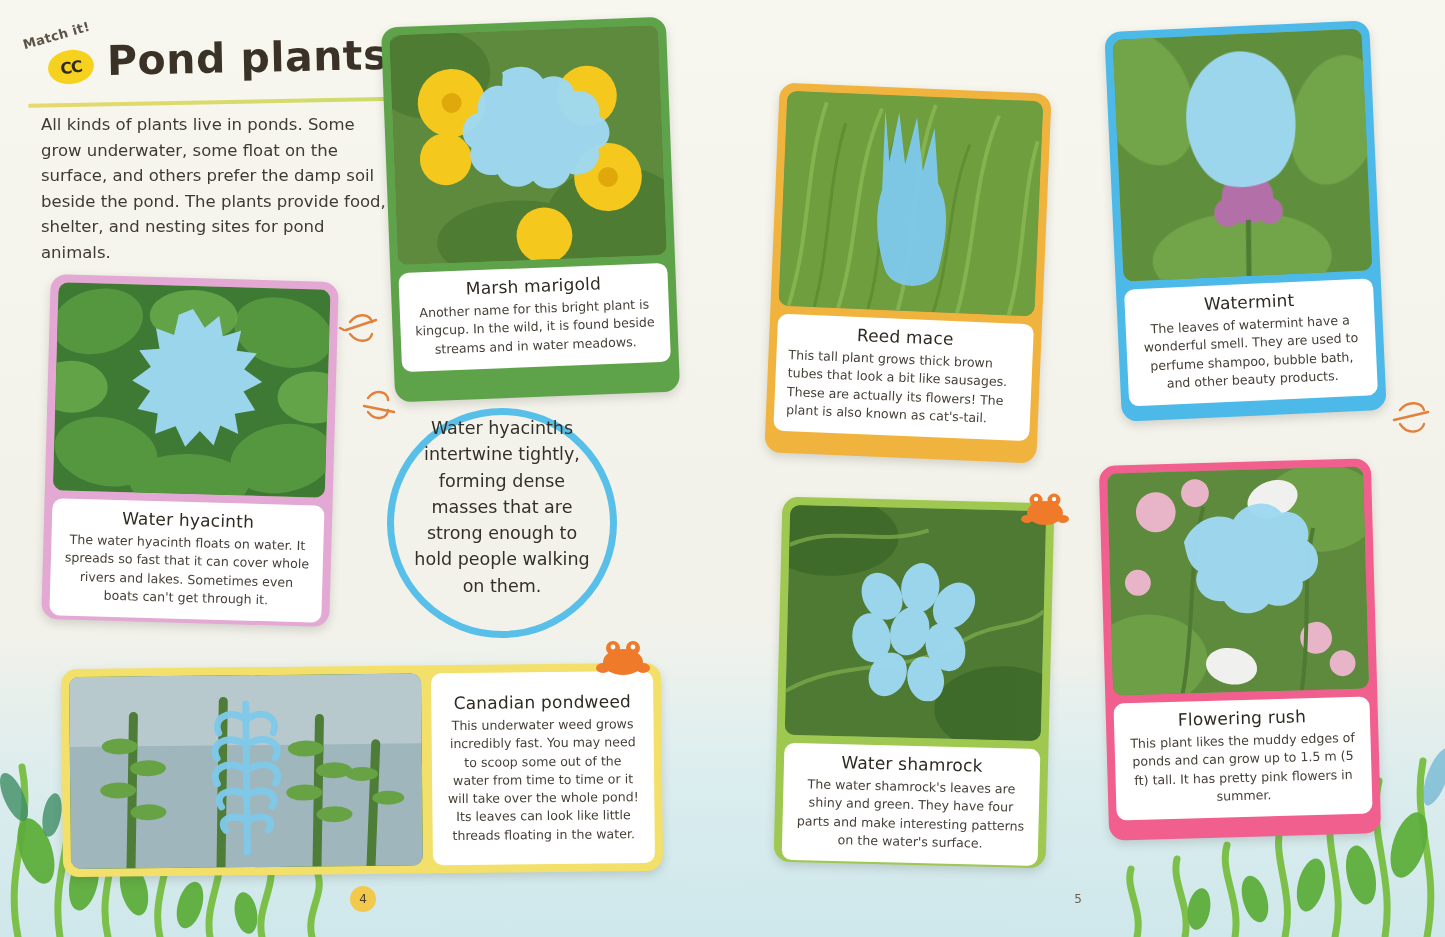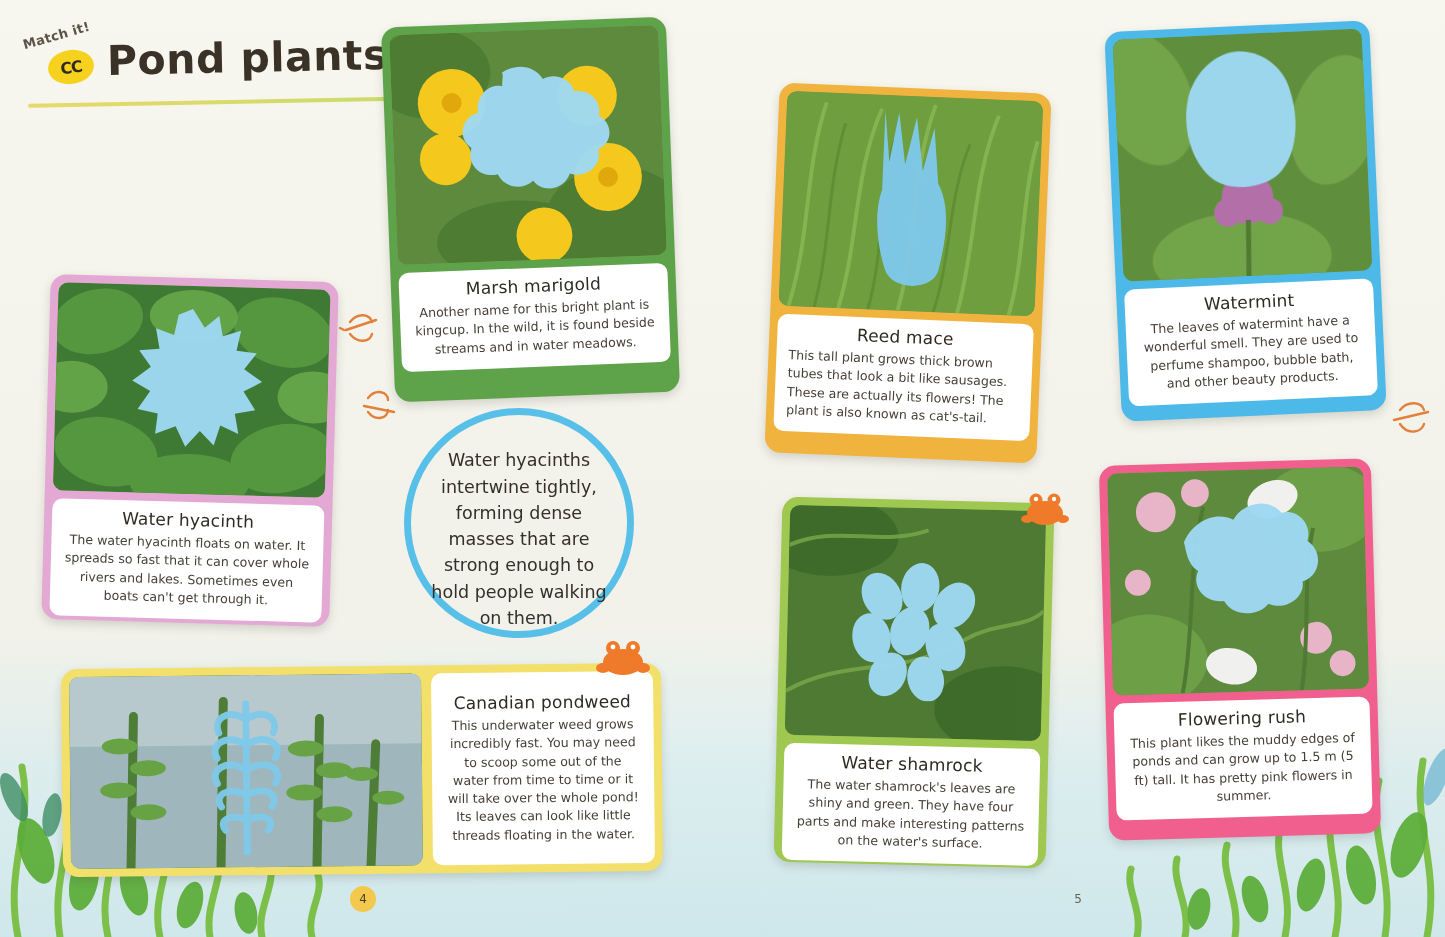--- a/index.html
+++ b/index.html
@@ -86,24 +86,24 @@
     font-size:12.6px;line-height:1.45;color:#463f36;
   }
   
   .blob{
     position:absolute;
     background:#9ed8f2;
     opacity:.97;
   }
   
   .fact{
-    position:absolute;left:404px;top:408px;width:230px;height:230px;
+    position:absolute;left:387px;top:408px;width:230px;height:230px;
     border-radius:50%;
     border:7px solid #58c0e8;
-    display:flex;align-items:flex-end;justify-content:center;
+    display:flex;align-items:flex-start;justify-content:center;
     text-align:center;
     box-sizing:border-box;
   }
   .fact p{
     margin:0;font-size:17.5px;line-height:1.5;color:#33302a;
     padding:0 14px;
   }
   
   .pgnum{
     position:absolute;width:26px;height:26px;border-radius:50%;
@@ -167,20 +167,21 @@
       </g>
     </svg>
   </div>
 
   <div class="matchit">Match it!</div>
   <div class="badge">
     <span>CC</span>
   </div>
   <div class="title">Pond plants</div>
   <div class="title-rule"></div>
+  <div class="intro">All kinds of plants live in ponds. Some grow underwater, some float on the surface, and others prefer the damp soil beside the pond. The plants provide food, shelter, and nesting sites for pond animals.</div>
 
   <div class="card" style="left:388px;top:22px;width:285px;height:375px;background:#5ea34a;transform:rotate(-2.2deg);">
     <div class="photo" style="height:230px;">
       <svg width="100%" height="100%" viewBox="0 0 270 230" preserveAspectRatio="none">
         <rect width="270" height="230" fill="#5d8a3c"></rect>
         <g fill="#4f7c33">
           <ellipse cx="40" cy="40" rx="60" ry="45"></ellipse>
           <ellipse cx="220" cy="190" rx="70" ry="50"></ellipse>
           <ellipse cx="120" cy="210" rx="80" ry="40"></ellipse>
         </g>

